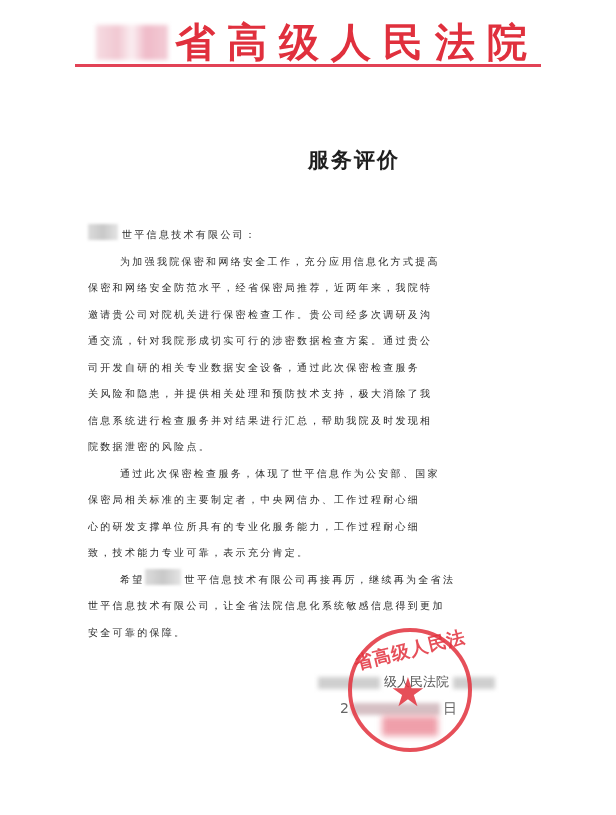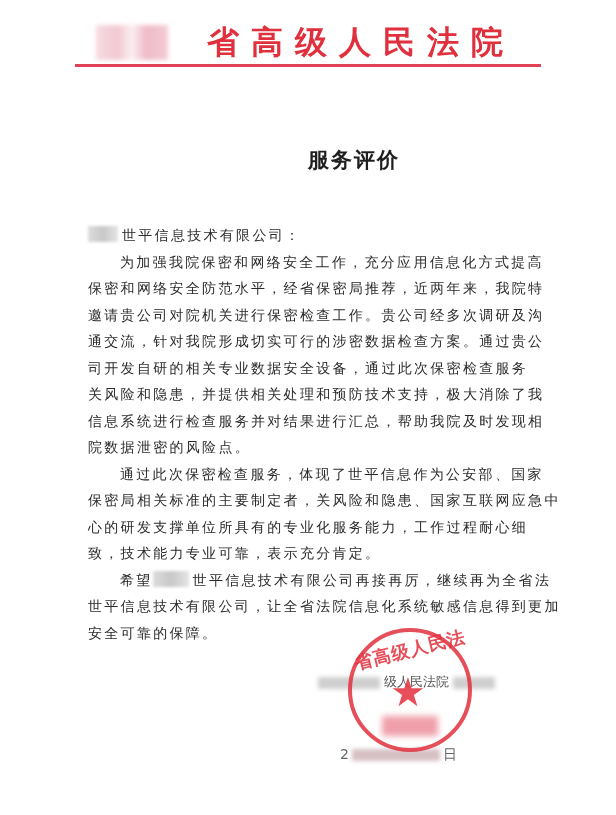--- a/index.html
+++ b/index.html
@@ -28,27 +28,26 @@
       top: 25px;
       width: 72px;
       height: 35px;
       background: linear-gradient(90deg, #f6dce2 0%, #f1c8d2 30%, #fbeff2 50%, #efbac8 70%, #f3ccd6 100%);
       filter: blur(2px);
     }
     .lh-title {
       position: absolute;
       left: 175px;
       top: 23px;
-      font-size: 32px;
+      font-size: 40px;
       font-weight: bold;
       letter-spacing: 12px;
       color: #e0303d;
       line-height: 38px;
       white-space: nowrap;
-      margin-left: 32px;
     }
     .lh-rule {
       position: absolute;
       left: 75px;
       top: 64px;
       width: 466px;
       height: 3px;
       background: #e24256;
     }
     .doc-title {
@@ -62,21 +61,21 @@
       letter-spacing: 2px;
       color: #1e1e1e;
       font-family: "DejaVu Sans", "Liberation Sans", sans-serif;
       margin-left: 46px;
     }
     .body-text {
       position: absolute;
       left: 88px;
       top: 222px;
       width: 448px;
-      font-size: 14px;
+      font-size: 10px;
       line-height: 26.5px;
       letter-spacing: 2.3px;
       color: #2b2b2b;
     }
     .line {
       display: block;
       white-space: nowrap;
       height: 26.5px;
     }
     .indent { padding-left: 32px; }
@@ -110,21 +109,20 @@
     }
     .sig-blur.right { width: 42px; margin-left: 4px; margin-right: 0; }
     .date {
       position: absolute;
       left: 340px;
       top: 700px;
       font-size: 14px;
       color: #666;
       white-space: nowrap;
       font-family: "DejaVu Sans", "Liberation Sans", sans-serif;
-      margin-top: 46px;
     }
     .date-blur {
       display: inline-block;
       width: 88px;
       height: 12px;
       background: #d6c0c4;
       filter: blur(2px);
       vertical-align: middle;
       margin: 0 3px;
     }
@@ -188,21 +186,21 @@
   <span class="line indent">为加强我院保密和网络安全工作，充分应用信息化方式提高</span>
   <span class="line">保密和网络安全防范水平，经省保密局推荐，近两年来，我院特</span>
   <span class="line">邀请贵公司对院机关进行保密检查工作。贵公司经多次调研及沟</span>
   <span class="line">通交流，针对我院形成切实可行的涉密数据检查方案。通过贵公</span>
   <span class="line">司开发自研的相关专业数据安全设备，通过此次保密检查服务</span>
   <span class="line">关风险和隐患，并提供相关处理和预防技术支持，极大消除了我</span>
   <span class="line">信息系统进行检查服务并对结果进行汇总，帮助我院及时发现相</span>
   <span class="line">院数据泄密的风险点。</span>
 
   <span class="line indent">通过此次保密检查服务，体现了世平信息作为公安部、国家</span>
-  <span class="line">保密局相关标准的主要制定者，关风险和隐患、国家互联网应急中</span>
+  <span class="line">保密局相关标准的主要制定者，中央网信办、工作过程耐心细</span>
   <span class="line">心的研发支撑单位所具有的专业化服务能力，工作过程耐心细</span>
   <span class="line">致，技术能力专业可靠，表示充分肯定。</span>
 
   <span class="line indent">
     <span>希望</span><span class="redact wide"></span><span>世平信息技术有限公司再接再厉，继续再为全省法</span>
   </span>
   <span class="line">世平信息技术有限公司，让全省法院信息化系统敏感信息得到更加</span>
   <span class="line">安全可靠的保障。</span>
 </div>
 

